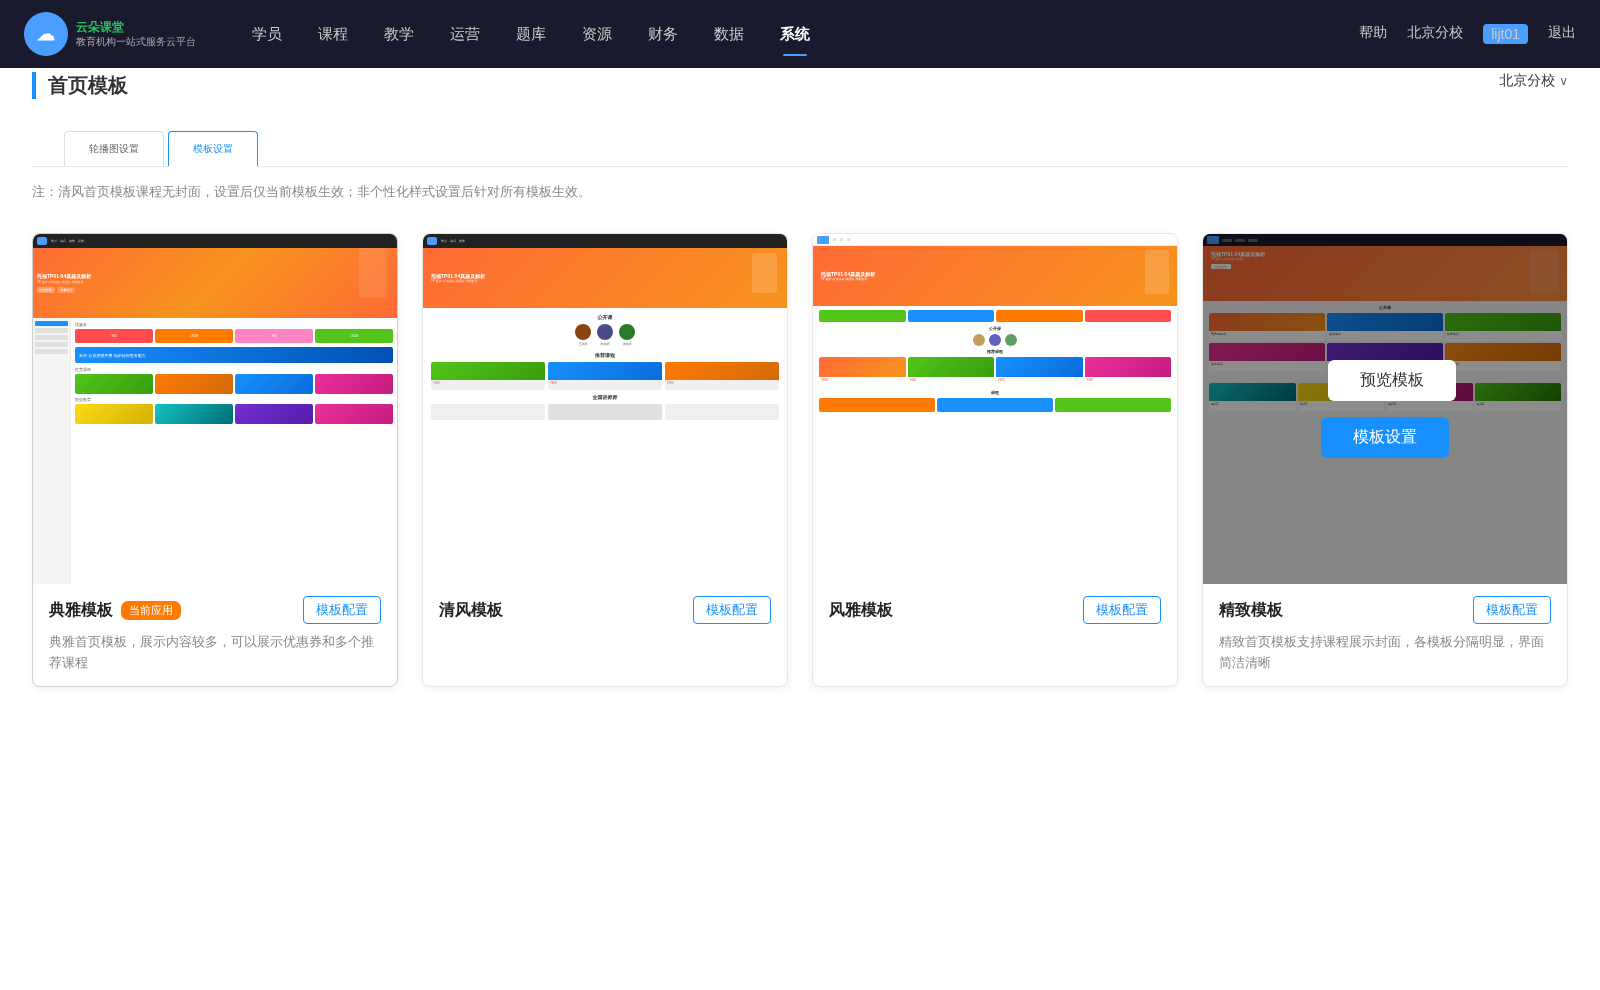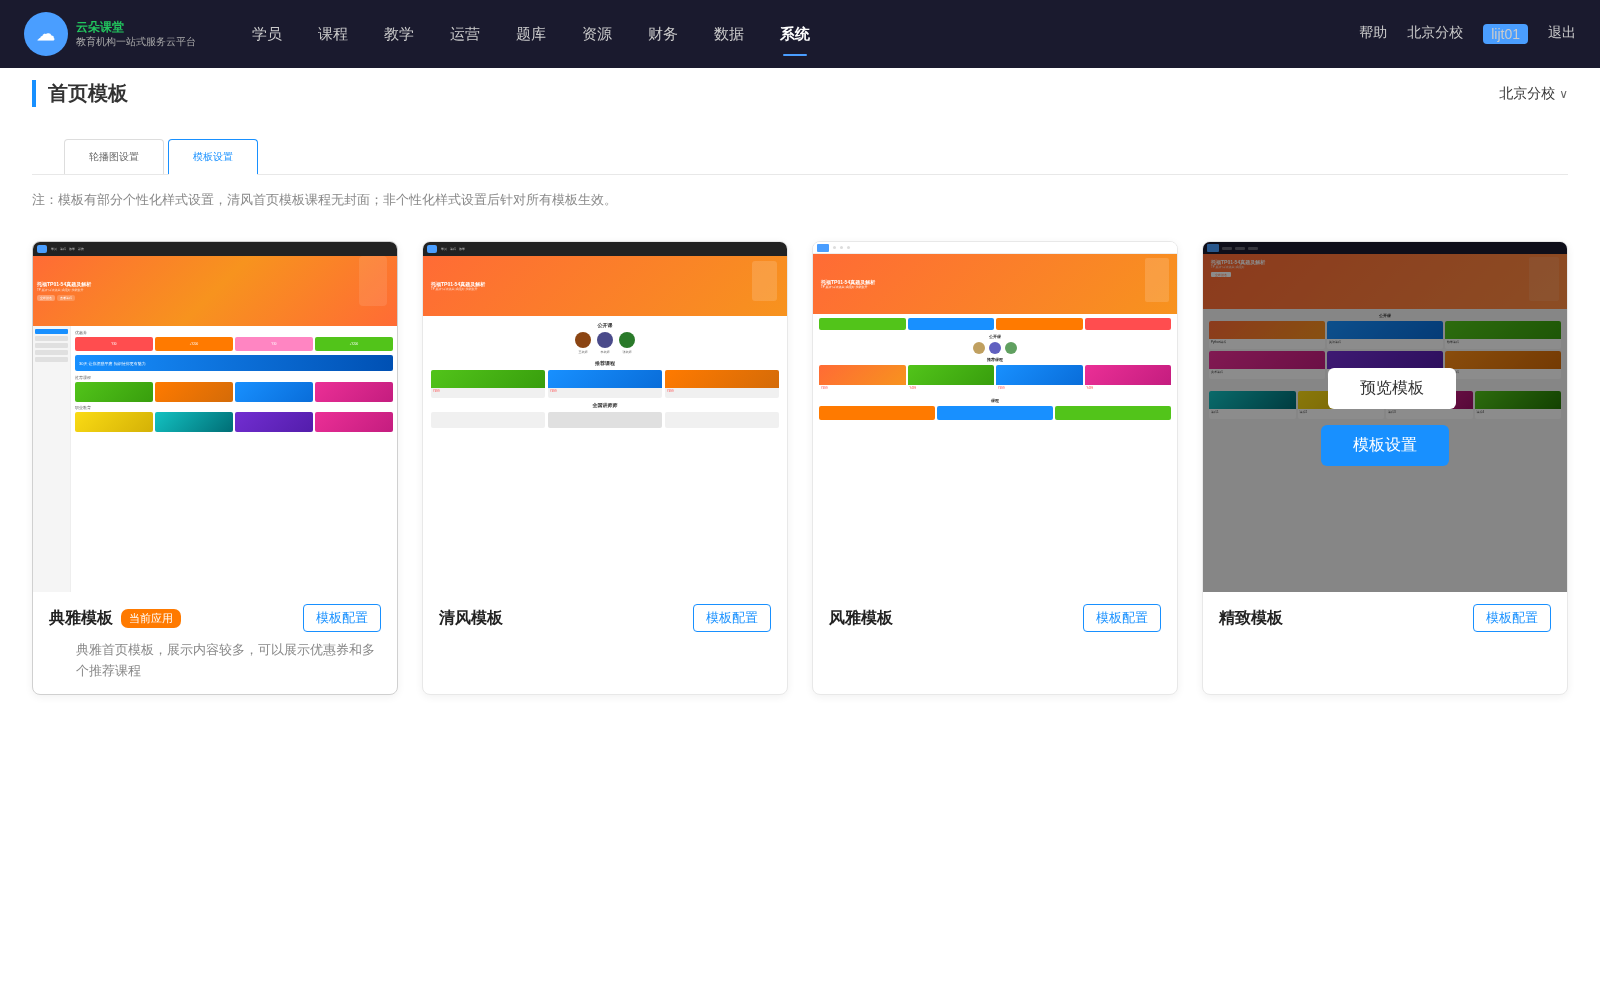--- a/index.html
+++ b/index.html
@@ -85,23 +85,23 @@
     
     .page-container {
       background: #fff;
       min-height: calc(990px - 68px);
       padding: 0;
     }
 
     
     .page-header {
       display: flex;
-      align-items: center;
+      align-items: flex-start;
       justify-content: space-between;
-      padding: 12px 32px 0;
+      padding: 4px 32px 0;
       background: #fff;
     }
     .page-title {
       font-size: 20px;
       font-weight: bold;
       color: #333;
       border-left: 4px solid #1890ff;
       padding-left: 12px;
     }
     .school-selector {
@@ -258,21 +258,20 @@
       background: transparent;
       padding: 4px 12px;
       border-radius: 4px;
       font-size: 13px;
       cursor: pointer;
     }
     .template-desc {
       font-size: 13px;
       color: #888;
       line-height: 1.6;
-      margin-left: 27px;
     }
 
     
     .preview-classic {
       width: 100%;
       height: 100%;
       background: #fff;
       font-size: 3px;
       overflow: hidden;
     }
@@ -685,21 +684,21 @@
   </div>
 
   <div class="tabs-container">
     <div class="tabs">
       <div class="tab">轮播图设置</div>
       <div class="tab active">模板设置</div>
     </div>
   </div>
 
   <div class="note-bar">
-    <span>注：模板有部分个性化样式设置，清风首页模板课程无封面；非个性化样式设置后针对所有模板生效。</span>
+    <span>注：清风首页模板课程无封面，设置后仅当前模板生效；非个性化样式设置后针对所有模板生效。</span>
   </div>
 
   <div class="templates-grid">
 
     <div class="template-card active-template">
       <div class="template-preview">
         <div class="preview-classic">
 
           <div class="mini-nav">
             <div class="mini-logo-dot"></div>
@@ -977,17 +976,18 @@
           <button class="btn-apply">模板设置</button>
         </div>
       </div>
       <div class="template-info">
         <div class="template-name-row">
           <div class="template-name-group">
             <span class="template-name">精致模板</span>
           </div>
           <button class="btn-config">模板配置</button>
         </div>
+        <div class="template-desc">精致首页模板支持课程展示封面，各模板分隔明显，界面简洁清晰</div>
       </div>
     </div>
 
   </div>
 </div>
 
 </body></html>

